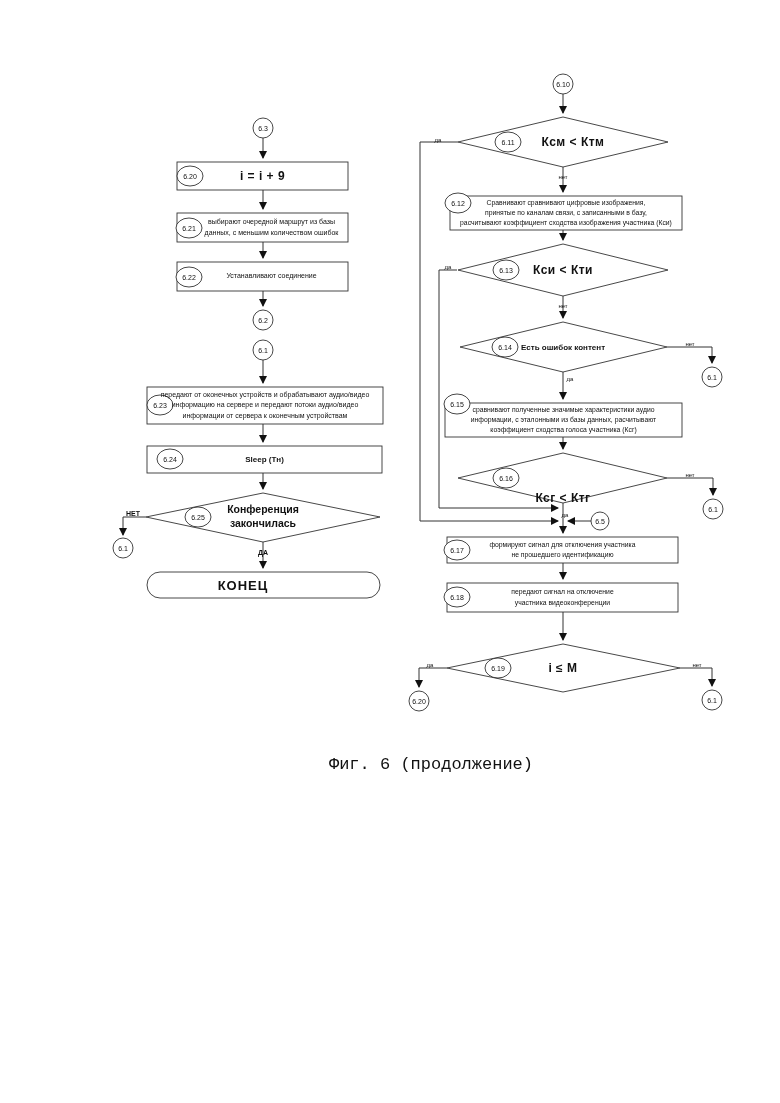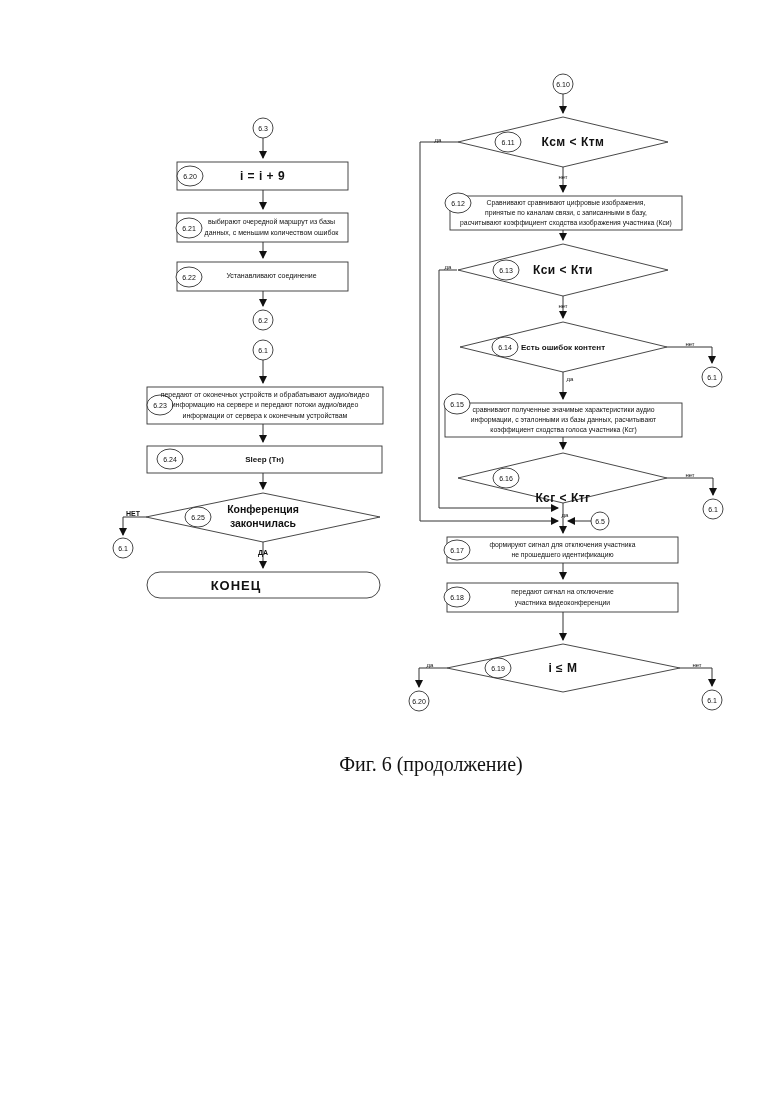--- a/index.html
+++ b/index.html
@@ -10,21 +10,21 @@
      text-align:center;white-space:pre-line;color:#111;}
   .box-sm{font-size:7px;line-height:1.5;}
   .box-xs{font-size:6.8px;line-height:1.5;}
   .big{font-size:12px;font-weight:bold;letter-spacing:.5px;}
   .mid{font-size:10.5px;font-weight:bold;line-height:1.3;}
   .sm-b{font-size:8px;font-weight:bold;}
   .end-t{font-size:13px;font-weight:bold;letter-spacing:1px;}
   .lbl{font-size:6px;line-height:1;}
   .lbl-b{font-size:7px;font-weight:bold;line-height:1;}
   .num{font-size:7px;line-height:1;}
-  .caption{font-family:Liberation Serif, serif;font-size:20px;}
+  .caption{font-family:Liberation Mono, monospace;font-size:17px;}
 </style>
 </head>
 <body>
 
 <div id="canvas">
 
   <svg width="780" height="1103" viewBox="0 0 780 1103">
     <defs>
       <marker id="arr" viewBox="0 0 8 8" refX="7" refY="4" markerWidth="8" markerHeight="8" orient="auto-start-reverse">
         <path d="M0,0 L8,4 L0,8 z" fill="#111"></path>
@@ -139,21 +139,21 @@
   <div class="t big" style="left:177px;top:162px;width:171px;height:28px;">i = i + 9</div>
   <div class="t box-sm" style="left:195px;top:213px;width:153px;height:29px;">выбирают очередной маршрут из базы
 данных, с меньшим количеством ошибок</div>
   <div class="t box-sm" style="left:195px;top:262px;width:153px;height:29px;">Устанавливают соединение</div>
   <div class="t box-sm" style="left:152px;top:387px;width:226px;height:37px;">передают от оконечных устройств и обрабатывают аудио/видео
 информацию на сервере и передают потоки аудио/видео
 информации от сервера к оконечным устройствам</div>
   <div class="t mid" style="left:193px;top:497px;width:140px;height:40px;">Конференция
 закончилась</div>
   <div class="t sm-b" style="left:147px;top:446px;width:235px;height:27px;">Sleep (Тн)</div>
-  <div class="t end-t" style="left:140px;top:572px;width:192px;height:26px;">КОНЕЦ</div>
+  <div class="t end-t" style="left:147px;top:572px;width:192px;height:26px;">КОНЕЦ</div>
 
   <div class="t big" style="left:508px;top:131px;width:130px;height:22px;">Ксм &lt; Ктм</div>
   <div class="t box-xs" style="left:452px;top:196px;width:228px;height:34px;">Сравнивают сравнивают цифровые изображения,
 принятые по каналам связи, с записанными в базу,
 расчитывают коэффициент сходства изображения участника (Кси)</div>
   <div class="t big" style="left:498px;top:259px;width:130px;height:22px;">Кси &lt; Кти</div>
   <div class="t sm-b" style="left:498px;top:339px;width:130px;height:16px;">Есть ошибок контент</div>
   <div class="t box-xs" style="left:450px;top:403px;width:227px;height:34px;">сравнивают полученные значимые характеристики аудио
 информации, с эталонными из базы данных, расчитывают
 коэффициент сходства голоса участника (Ксг)</div>

